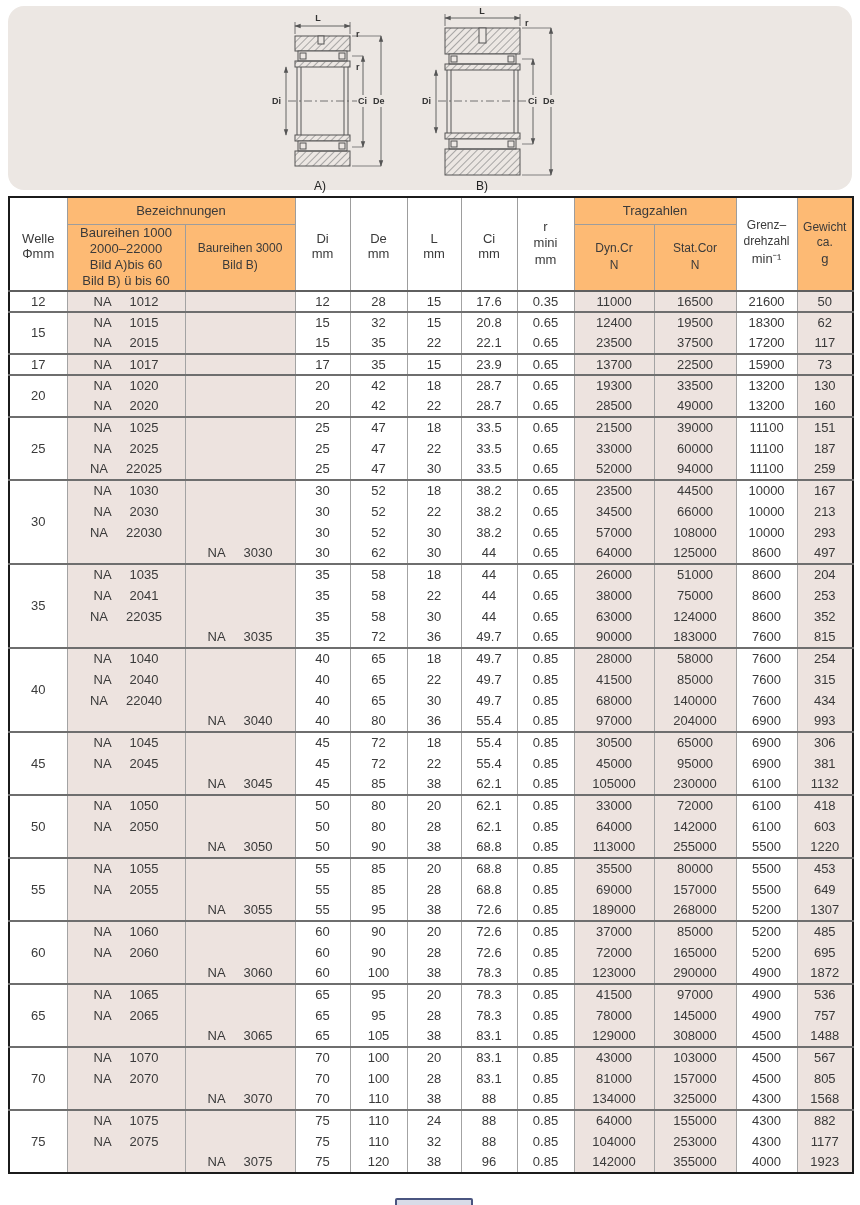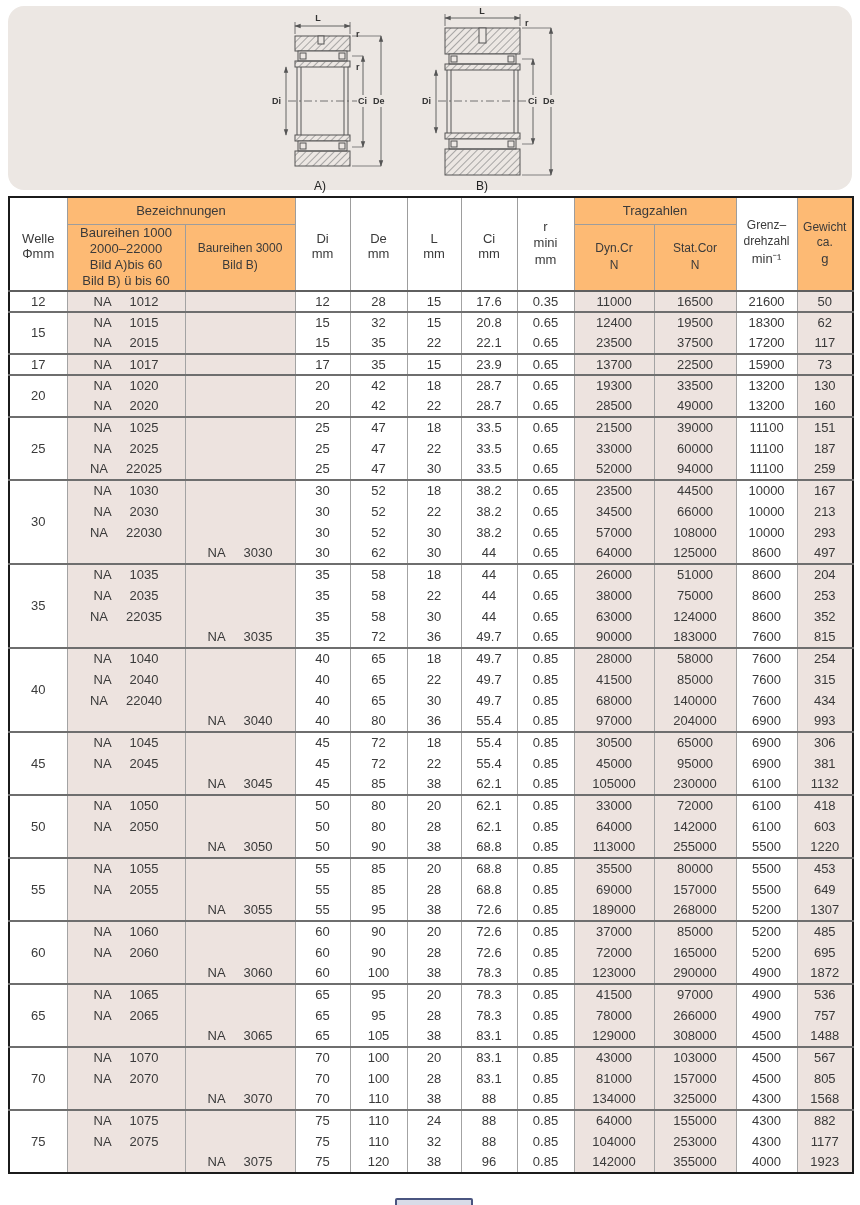--- a/index.html
+++ b/index.html
@@ -427,21 +427,21 @@
           <td class="c-dim">58</td>
           <td class="c-dim">18</td>
           <td class="c-dim">44</td>
           <td class="c-dim">0.65</td>
           <td class="c-load">26000</td>
           <td class="c-load">51000</td>
           <td class="c-dim">8600</td>
           <td class="c-wt">204</td>
         </tr>
         <tr>
-          <td class="c-desig desig-flex"><span>NA</span><span>2035</span></td>
+          <td class="c-desig desig-flex"><span>NA</span><span>2041</span></td>
           <td class="c-desig"></td>
           <td class="c-dim">35</td>
           <td class="c-dim">58</td>
           <td class="c-dim">22</td>
           <td class="c-dim">44</td>
           <td class="c-dim">0.65</td>
           <td class="c-load">38000</td>
           <td class="c-load">75000</td>
           <td class="c-dim">8600</td>
           <td class="c-wt">253</td>
@@ -701,21 +701,21 @@
         </tr>
         <tr>
           <td class="c-desig desig-flex"><span>NA</span><span>2065</span></td>
           <td class="c-desig"></td>
           <td class="c-dim">65</td>
           <td class="c-dim">95</td>
           <td class="c-dim">28</td>
           <td class="c-dim">78.3</td>
           <td class="c-dim">0.85</td>
           <td class="c-load">78000</td>
-          <td class="c-load">266000</td>
+          <td class="c-load">145000</td>
           <td class="c-dim">4900</td>
           <td class="c-wt">757</td>
         </tr>
         <tr>
           <td class="c-desig"></td>
           <td class="c-desig desig-flex"><span>NA</span><span>3065</span></td>
           <td class="c-dim">65</td>
           <td class="c-dim">105</td>
           <td class="c-dim">38</td>
           <td class="c-dim">83.1</td>

